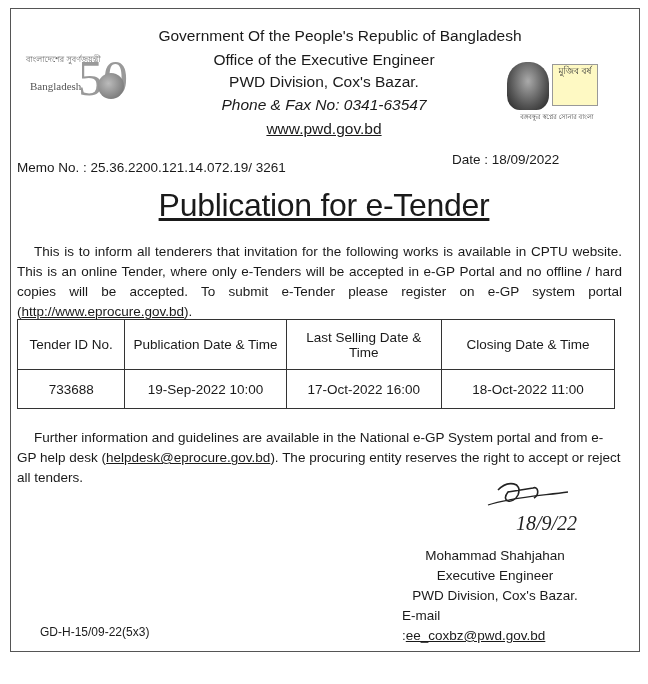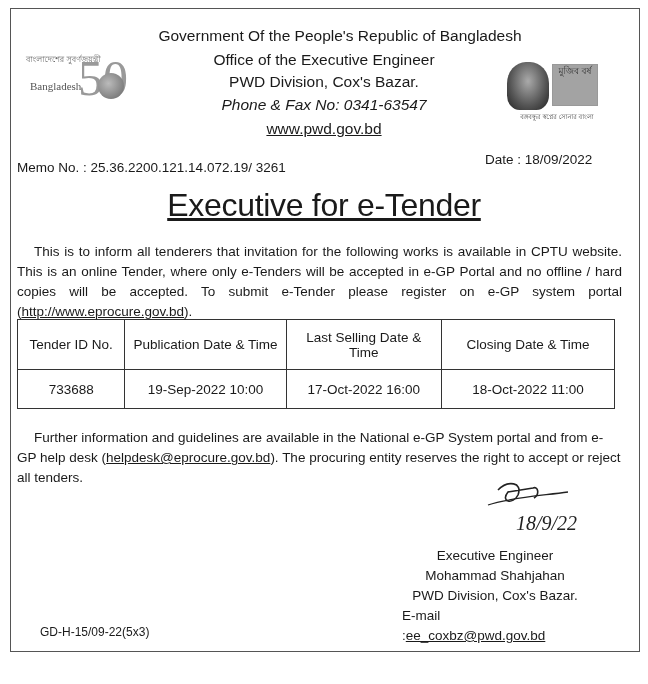--- a/index.html
+++ b/index.html
@@ -20,24 +20,24 @@
                          font-family: "Liberation Serif", serif; }
     .logo-left .fifty { position: absolute; left: 56px; top: -2px; font-size: 50px; color: #999;
                         font-family: "Liberation Serif", serif; line-height: 50px; }
     .logo-left .ball { position: absolute; left: 76px; top: 18px; width: 26px; height: 26px;
                        border-radius: 50%; background: radial-gradient(circle at 40% 40%, #bbb, #666); }
     .logo-right { position: absolute; left: 492px; top: 62px; width: 130px; height: 64px; }
     .portrait { position: absolute; left: 15px; top: 0; width: 42px; height: 48px;
                 background: radial-gradient(ellipse at 50% 40%, #aaa 0%, #555 60%, #222 100%);
                 border-radius: 45% 45% 30% 30%; }
     .mujib-mark { position: absolute; left: 60px; top: 2px; width: 44px; height: 40px;
-                  border: 1px solid #999; background: #a3a3a3; font-size: 9px; text-align: center; color: #333; line-height: 12px; }
+                  border: 1px solid #999; background: #fef9c3; font-size: 9px; text-align: center; color: #333; line-height: 12px; }
     .slogan { position: absolute; left: 0; top: 50px; width: 130px; font-size: 6.5px; color: #444; text-align: center; }
     .memo { position: absolute; left: 17px; top: 152px; font-size: 13.5px; margin-top: 8px; }
-    .date { position: absolute; left: 452px; top: 152px; font-size: 13.5px; margin-left: 33px; }
+    .date { position: absolute; left: 452px; top: 152px; font-size: 13.5px; }
     .title { position: absolute; left: 0; width: 648px; top: 187px; text-align: center; font-size: 32px;
              text-decoration: underline; letter-spacing: -0.3px; }
     .para1 { position: absolute; left: 17px; top: 242px; width: 605px; font-size: 13.5px;
              line-height: 20px; text-align: justify; text-indent: 17px; }
     .tender-table { position: absolute; left: 17px; top: 319px; width: 598px; border-collapse: collapse;
                     font-size: 13.5px; padding-left: 12px; }
     .tender-table th, .tender-table td { border: 1px solid #333; text-align: center; font-weight: normal;
                                          height: 38px; padding: 0 4px; }
     .tender-table th { height: 49px; }
     .para2 { position: absolute; left: 17px; top: 428px; width: 605px; font-size: 13.5px; line-height: 20px;
@@ -69,21 +69,21 @@
 
 <div class="logo-right">
   <div class="portrait"></div>
   <div class="mujib-mark">মুজিব বর্ষ</div>
   <div class="slogan">বঙ্গবন্ধুর স্বপ্নের সোনার বাংলা</div>
 </div>
 
 <div class="memo">Memo No. : 25.36.2200.121.14.072.19/ 3261</div>
 <div class="date">Date : 18/09/2022</div>
 
-<div class="title">Executive for e-Tender</div>
+<div class="title">Publication for e-Tender</div>
 
 <div class="para1"><span>This is to inform all tenderers that invitation for the following works is available in CPTU website. This is an online Tender, where only e-Tenders will be accepted in e-GP Portal and no offline / hard copies will be accepted. To submit e-Tender please register on e-GP system portal (</span><span class="u">http://www.eprocure.gov.bd</span><span>).</span></div>
 
 <table class="tender-table">
   <thead>
     <tr>
       <th style="width:18%">Tender ID No.</th>
       <th style="width:27%">Publication Date &amp; Time</th>
       <th style="width:26%">Last Selling Date &amp; Time</th>
       <th style="width:29%">Closing Date &amp; Time</th>
@@ -101,19 +101,19 @@
 
 <div class="para2"><span>Further information and guidelines are available in the National e-GP System portal and from e-GP help desk (</span><span class="u">helpdesk@eprocure.gov.bd</span><span>). The procuring entity reserves the right to accept or reject all tenders.</span></div>
 
 <svg class="signature" viewBox="0 0 100 60">
   <path d="M20 10 C30 0, 45 2, 40 15 C35 25, 22 22, 30 12 L55 8 C60 6, 62 14, 56 18" fill="none" stroke="#222" stroke-width="1.6"></path>
   <path d="M10 25 C30 18, 60 16, 90 12" fill="none" stroke="#222" stroke-width="1.3"></path>
   <text x="38" y="50" font-size="20" font-style="italic" font-family="Liberation Serif, serif" fill="#222">18/9/22</text>
 </svg>
 
 <div class="signoff">
+  <div>Mohammad Shahjahan</div>
   <div>Executive Engineer</div>
-  <div>Mohammad Shahjahan</div>
   <div>PWD Division, Cox's Bazar.</div>
   <div class="email-line"><span>E-mail :</span><span class="u">ee_coxbz@pwd.gov.bd</span></div>
 </div>
 
 <div class="ref">GD-H-15/09-22(5x3)</div>
 
 </body></html>

